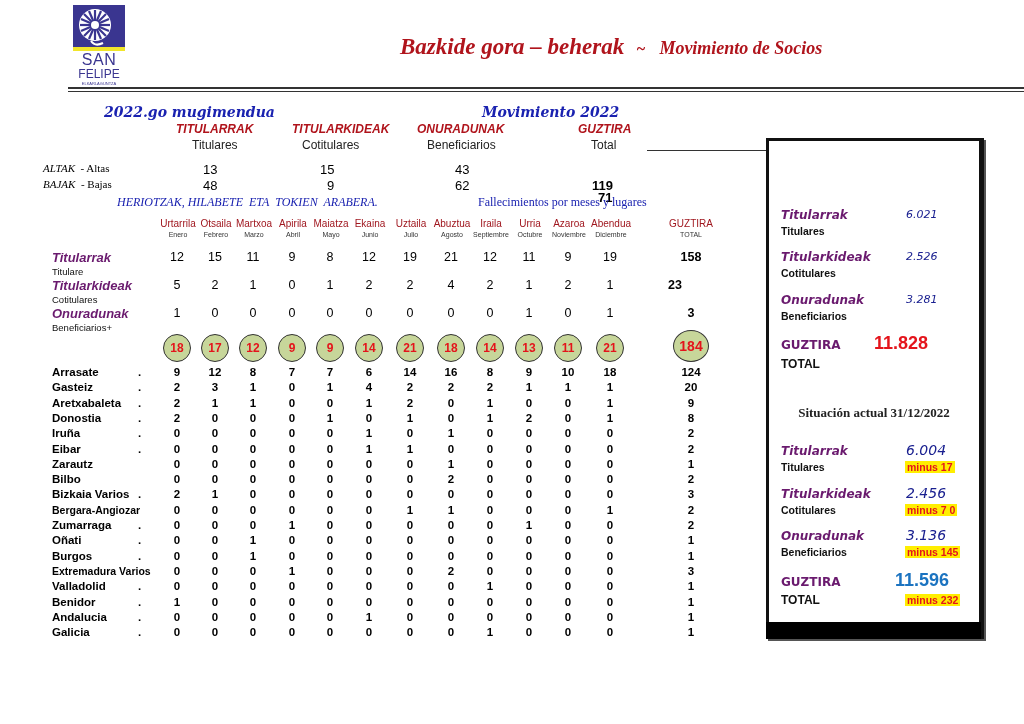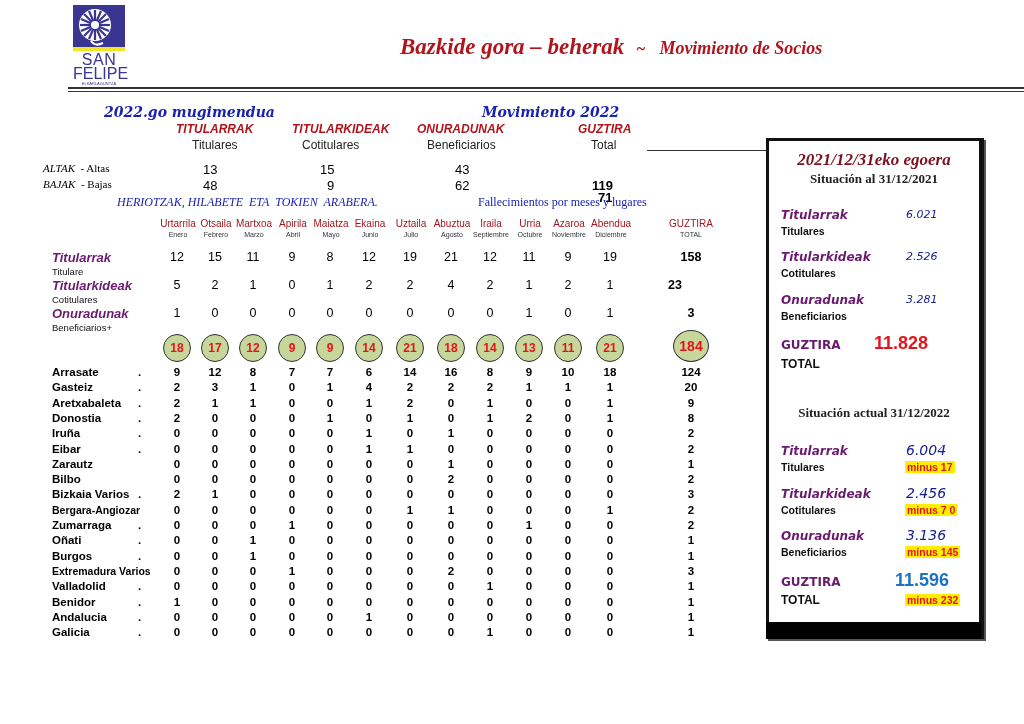--- a/index.html
+++ b/index.html
@@ -4,21 +4,21 @@
 <style>
   html, body { margin:0; padding:0; background:#ffffff; }
   body { width:1024px; height:724px; position:relative; overflow:hidden; font-family:"Liberation Sans", sans-serif; color:#000; }
   .abs { position:absolute; }
 
   
   #logo { left:73px; top:5px; width:52px; height:80px; }
   #logo .mark { position:absolute; left:0; top:0; width:52px; height:42px; background:#3a3590; }
   #logo .yellow { position:absolute; left:0; top:42px; width:52px; height:4px; background:#f1e52a; }
   #logo .san { position:absolute; left:0; top:47px; width:52px; font-size:16px; color:#3a3590; text-align:center; letter-spacing:0.5px; line-height:16px; }
-  #logo .felipe { position:absolute; left:0; top:63px; width:52px; font-size:16px; color:#3a3590; text-align:center; line-height:12px; }
+  #logo .felipe { position:absolute; left:0; top:63px; width:52px; font-size:12px; color:#3a3590; text-align:center; line-height:12px; }
   #logo .sub { position:absolute; left:0; top:76px; width:52px; font-size:4px; color:#3a3590; text-align:center; line-height:5px; }
 
   
   #title { left:400px; top:34px; font-family:"Liberation Serif", serif; font-style:italic; font-weight:bold; color:#b0141c; white-space:nowrap; }
   #title .big { font-size:23px; }
   #title .sep { font-size:16px; margin:0 14px 0 12px; }
   #title .small { font-size:18px; }
 
   #rule { left:68px; top:87px; width:956px; height:2px; border-top:2px solid #333; border-bottom:1px solid #333; }
 
@@ -515,22 +515,20 @@
     <div class="pcell" style="left:395px;top:626.1px;">0</div>
     <div class="pcell" style="left:436px;top:626.1px;">0</div>
     <div class="pcell" style="left:475px;top:626.1px;">1</div>
     <div class="pcell" style="left:514px;top:626.1px;">0</div>
     <div class="pcell" style="left:553px;top:626.1px;">0</div>
     <div class="pcell" style="left:595px;top:626.1px;">0</div>
     <div class="pcell" style="left:676px;top:626.1px;">1</div>
   </div>
 
 <div id="panel" class="abs">
-  <div class="panel-title" style="top:9px;color:#7a1020;">2021/12/31eko egoera</div>
-  <div class="panel-sub" style="top:30px;">Situación al 31/12/2021</div>
 
   <div class="p-label" style="top:67px;">Titularrak</div>
   <div class="p-sub" style="top:84px;">Titulares</div>
   <div class="p-val" style="left:137px;top:67px;">6.021</div>
 
   <div class="p-label" style="top:109px;">Titularkideak</div>
   <div class="p-sub" style="top:126px;">Cotitulares</div>
   <div class="p-val" style="left:137px;top:109px;">2.526</div>
 
   <div class="p-label" style="top:152px;">Onuradunak</div>

